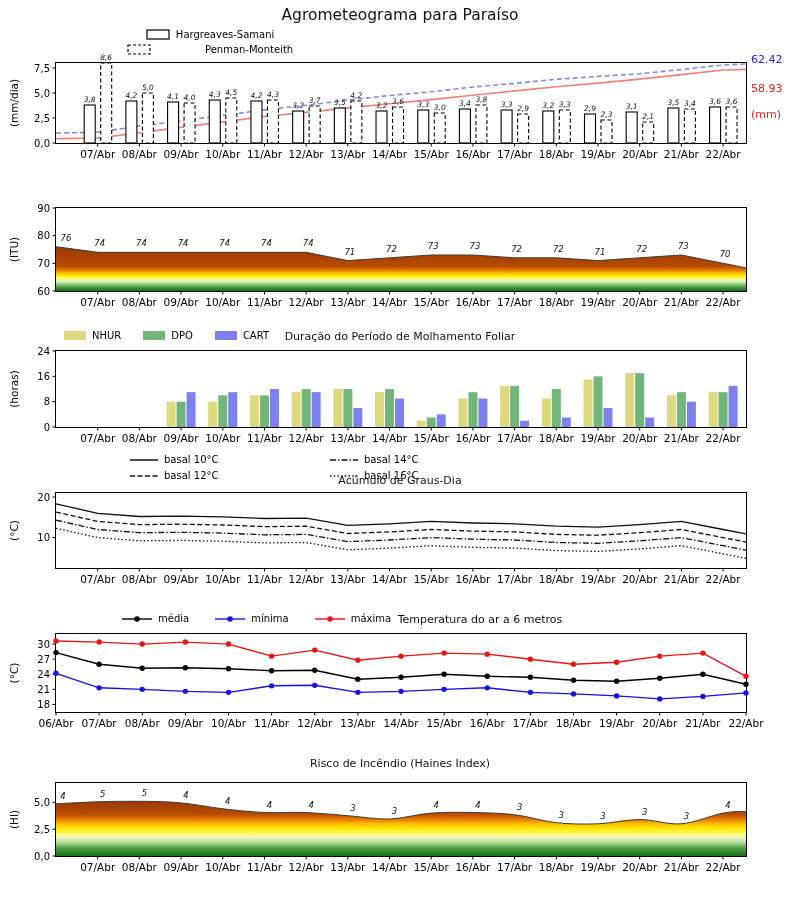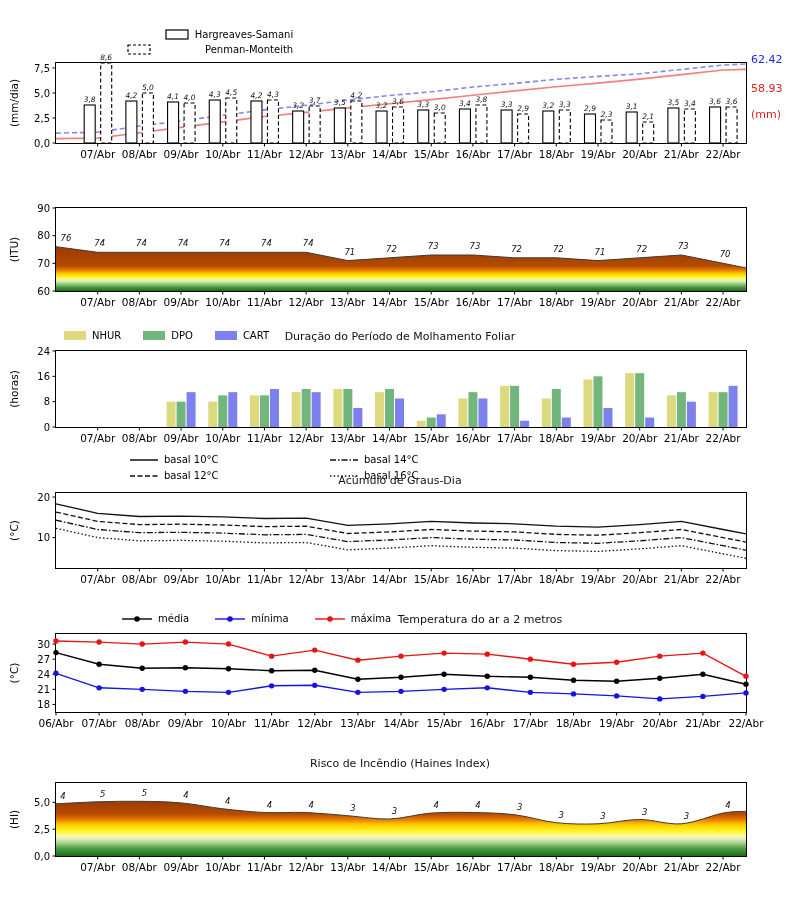--- a/index.html
+++ b/index.html
@@ -17,22 +17,23 @@
   .ylabel{font-size:10.5px;fill:#000;}
   .vlabel{font-size:7.5px;font-style:italic;fill:#111;}
   .alabel{font-size:8.5px;font-style:italic;fill:#111;}
   .right-label{position:absolute;left:751px;font-size:11px;}
 </style>
 </head>
 <body>
 
 <div class="fig">
 
-
-  <div class="legend" style="left:127px;top:29px;flex-direction:column;align-items:flex-end;">
+  <div class="suptitle">Agrometeograma para Paraíso</div>
+
+  <div class="legend" style="left:127px;top:29px;flex-direction:column;align-items:center;">
     <span class="item" style="margin:0 0 4px 0;">
       <span class="sw"><svg width="24" height="11">
             <rect x="1" y="1" width="22" height="9" fill="#fff" stroke="#000" stroke-width="1.2"></rect>
           </svg></span>
       <span>Hargreaves-Samani</span>
     </span>
     <span class="item" style="margin:0;gap:48px;">
       <span class="sw"><svg width="24" height="11">
             <rect x="1" y="1" width="22" height="9" fill="#fff" stroke="#000" stroke-width="1.2" stroke-dasharray="3,2"></rect>
           </svg></span>
@@ -455,21 +456,21 @@
       <span>mínima</span>
     </span>
     <span class="item" style="margin-right:0;">
       <span class="sw"><svg width="30" height="10">
             <line x1="0" y1="5" x2="30" y2="5" stroke="#e81515" stroke-width="1.4"></line>
             <circle cx="15" cy="5" r="2.8" fill="#e81515"></circle>
           </svg></span>
       <span>máxima</span>
     </span>
   </div>
-  <div class="subtitle" style="top:613px;left:160px;width:640px;">Temperatura do ar a 2 metros</div>
+  <div class="subtitle" style="top:613px;left:160px;width:640px;">Temperatura do ar a 6 metros</div>
   <div class="axes" style="top:633px;height:78px;">
     <svg id="svg-temp" width="690" height="78">
         <g>
           <line x1="0" y1="78" x2="0" y2="81.5" stroke="#000" stroke-width="1"></line>
           <text x="0" y="93" class="xtick" text-anchor="middle">06/Abr</text>
           <line x1="43.125" y1="78" x2="43.125" y2="81.5" stroke="#000" stroke-width="1"></line>
           <text x="43.125" y="93" class="xtick" text-anchor="middle">07/Abr</text>
           <line x1="86.25" y1="78" x2="86.25" y2="81.5" stroke="#000" stroke-width="1"></line>
           <text x="86.25" y="93" class="xtick" text-anchor="middle">08/Abr</text>
           <line x1="129.375" y1="78" x2="129.375" y2="81.5" stroke="#000" stroke-width="1"></line>

